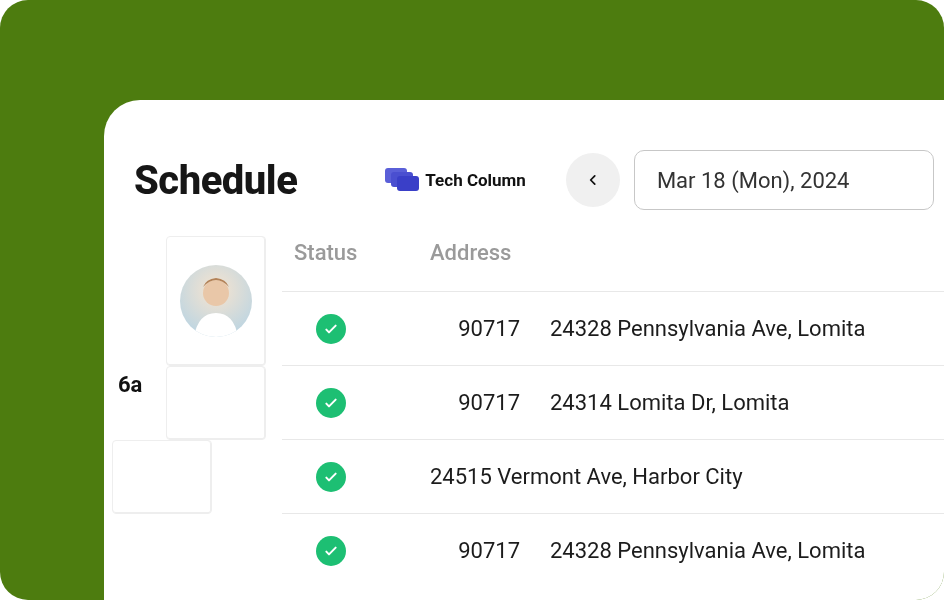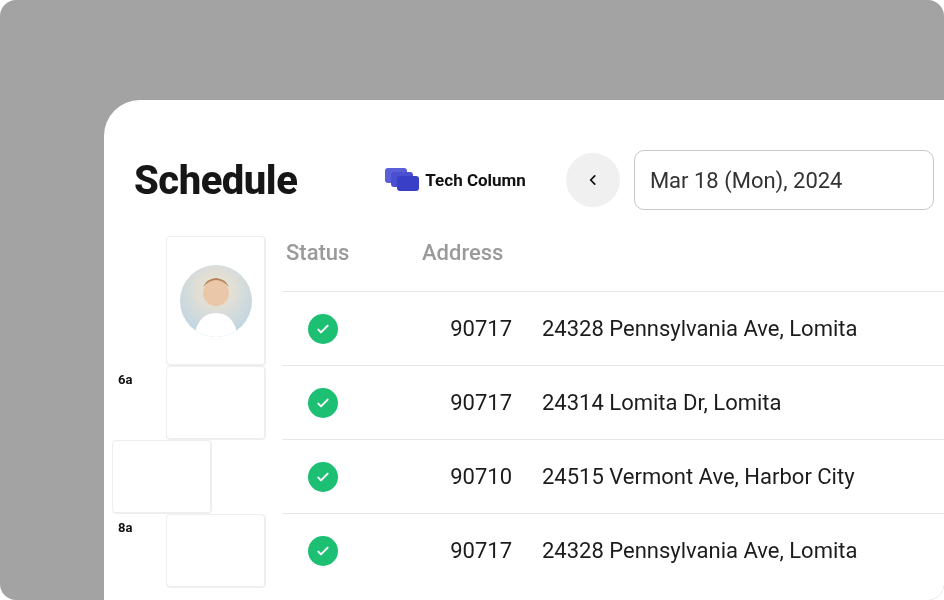--- a/index.html
+++ b/index.html
@@ -1,20 +1,20 @@
 <!DOCTYPE html>
 <html><head>
 <meta charset="utf-8">
 <style>
   * { box-sizing: border-box; margin: 0; padding: 0; }
   html, body { width: 944px; height: 600px; overflow: hidden; font-family: -apple-system, BlinkMacSystemFont, "Segoe UI", Roboto, Arial, sans-serif; }
   .viewport {
     width: 944px; height: 600px;
-    background: #a3a3a3;
-    border-radius: 16px;
+    background: #4d7c0f;
+    border-radius: 28px;
     position: relative;
     overflow: hidden;
   }
   .card {
     position: absolute;
     top: 100px;
     left: 104px;
     width: 1100px;
     height: 700px;
     background: #fff;
@@ -56,21 +56,21 @@
     cursor:pointer;
     margin-right: 14px;
     margin-left: 40px;
   }
   .nav-prev svg{ width:14px;height:14px; }
   .date-field {
     height: 60px;
     border: 1px solid #c7c7c7;
     border-radius: 10px;
     display:flex;align-items:center;
-    padding: 0 15px;
+    padding: 0 22px;
     min-width: 300px;
     font-size: 22px;
     color: #333;
     background:#fff;
   }
 
   .body-row {
     display:flex;
     padding: 0 0 0 8px;
   }
@@ -78,21 +78,21 @@
     width: 170px;
     padding-top: 6px;
   }
   .time-cell-row{
     display:flex;
     gap:6px;
   }
   .time-label{
     width:48px;
     padding: 6px 0 0 6px;
-    font-size:13px;
+    font-size:22px;
     font-weight:700;
     color:#111;
   }
   .slot{
     width:100px;
     height:74px;
     background:#fff;
     border-radius:4px;
     border-top:1px solid #eee;
     border-left:1px solid #eee;
@@ -110,21 +110,21 @@
     flex:1;
     padding-top: 10px;
   }
   .thead{
     display:flex;
     color:#9a9a9a;
     font-size:22px;
     font-weight:500;
     padding-bottom: 26px;
   }
-  .col-status{ width:110px; padding-left:4px; }
+  .col-status{ width:110px; padding-left:4px;margin-left:8px; }
   .col-zip{ width:120px; }
   .col-addr{ flex:1; padding-left:30px; }
   .trow{
     display:flex;
     align-items:center;
     height:74px;
     border-top:1px solid #e8e8e8;
     font-size:22px;
     color:#1c1c1c;
   }
@@ -187,24 +187,20 @@
             </svg>
           </div>
         </div>
         <div class="time-cell-row">
           <div class="time-label">6a</div>
           <div class="slot"></div>
         </div>
         <div class="time-cell-row">
           <div class="slot"></div>
         </div>
-        <div class="time-cell-row">
-          <div class="time-label">8a</div>
-          <div class="slot"></div>
-        </div>
       </div>
 
       <div class="right-col">
         <div class="thead">
           <div class="col-status">Status</div>
           <div class="col-addr">Address</div>
         </div>
 
         <div class="trow">
           <div class="col-status">
@@ -229,21 +225,20 @@
           <div class="addr-val">24314 Lomita Dr, Lomita</div>
         </div>
         <div class="trow">
           <div class="col-status">
               <div class="status-check">
                 <svg viewBox="0 0 24 24">
                   <path d="M5 13l4 4 10-10"></path>
                 </svg>
               </div>
             </div>
-          <div class="zip-val">90710</div>
           <div class="addr-val">24515 Vermont Ave, Harbor City</div>
         </div>
         <div class="trow">
           <div class="col-status">
               <div class="status-check">
                 <svg viewBox="0 0 24 24">
                   <path d="M5 13l4 4 10-10"></path>
                 </svg>
               </div>
             </div>

